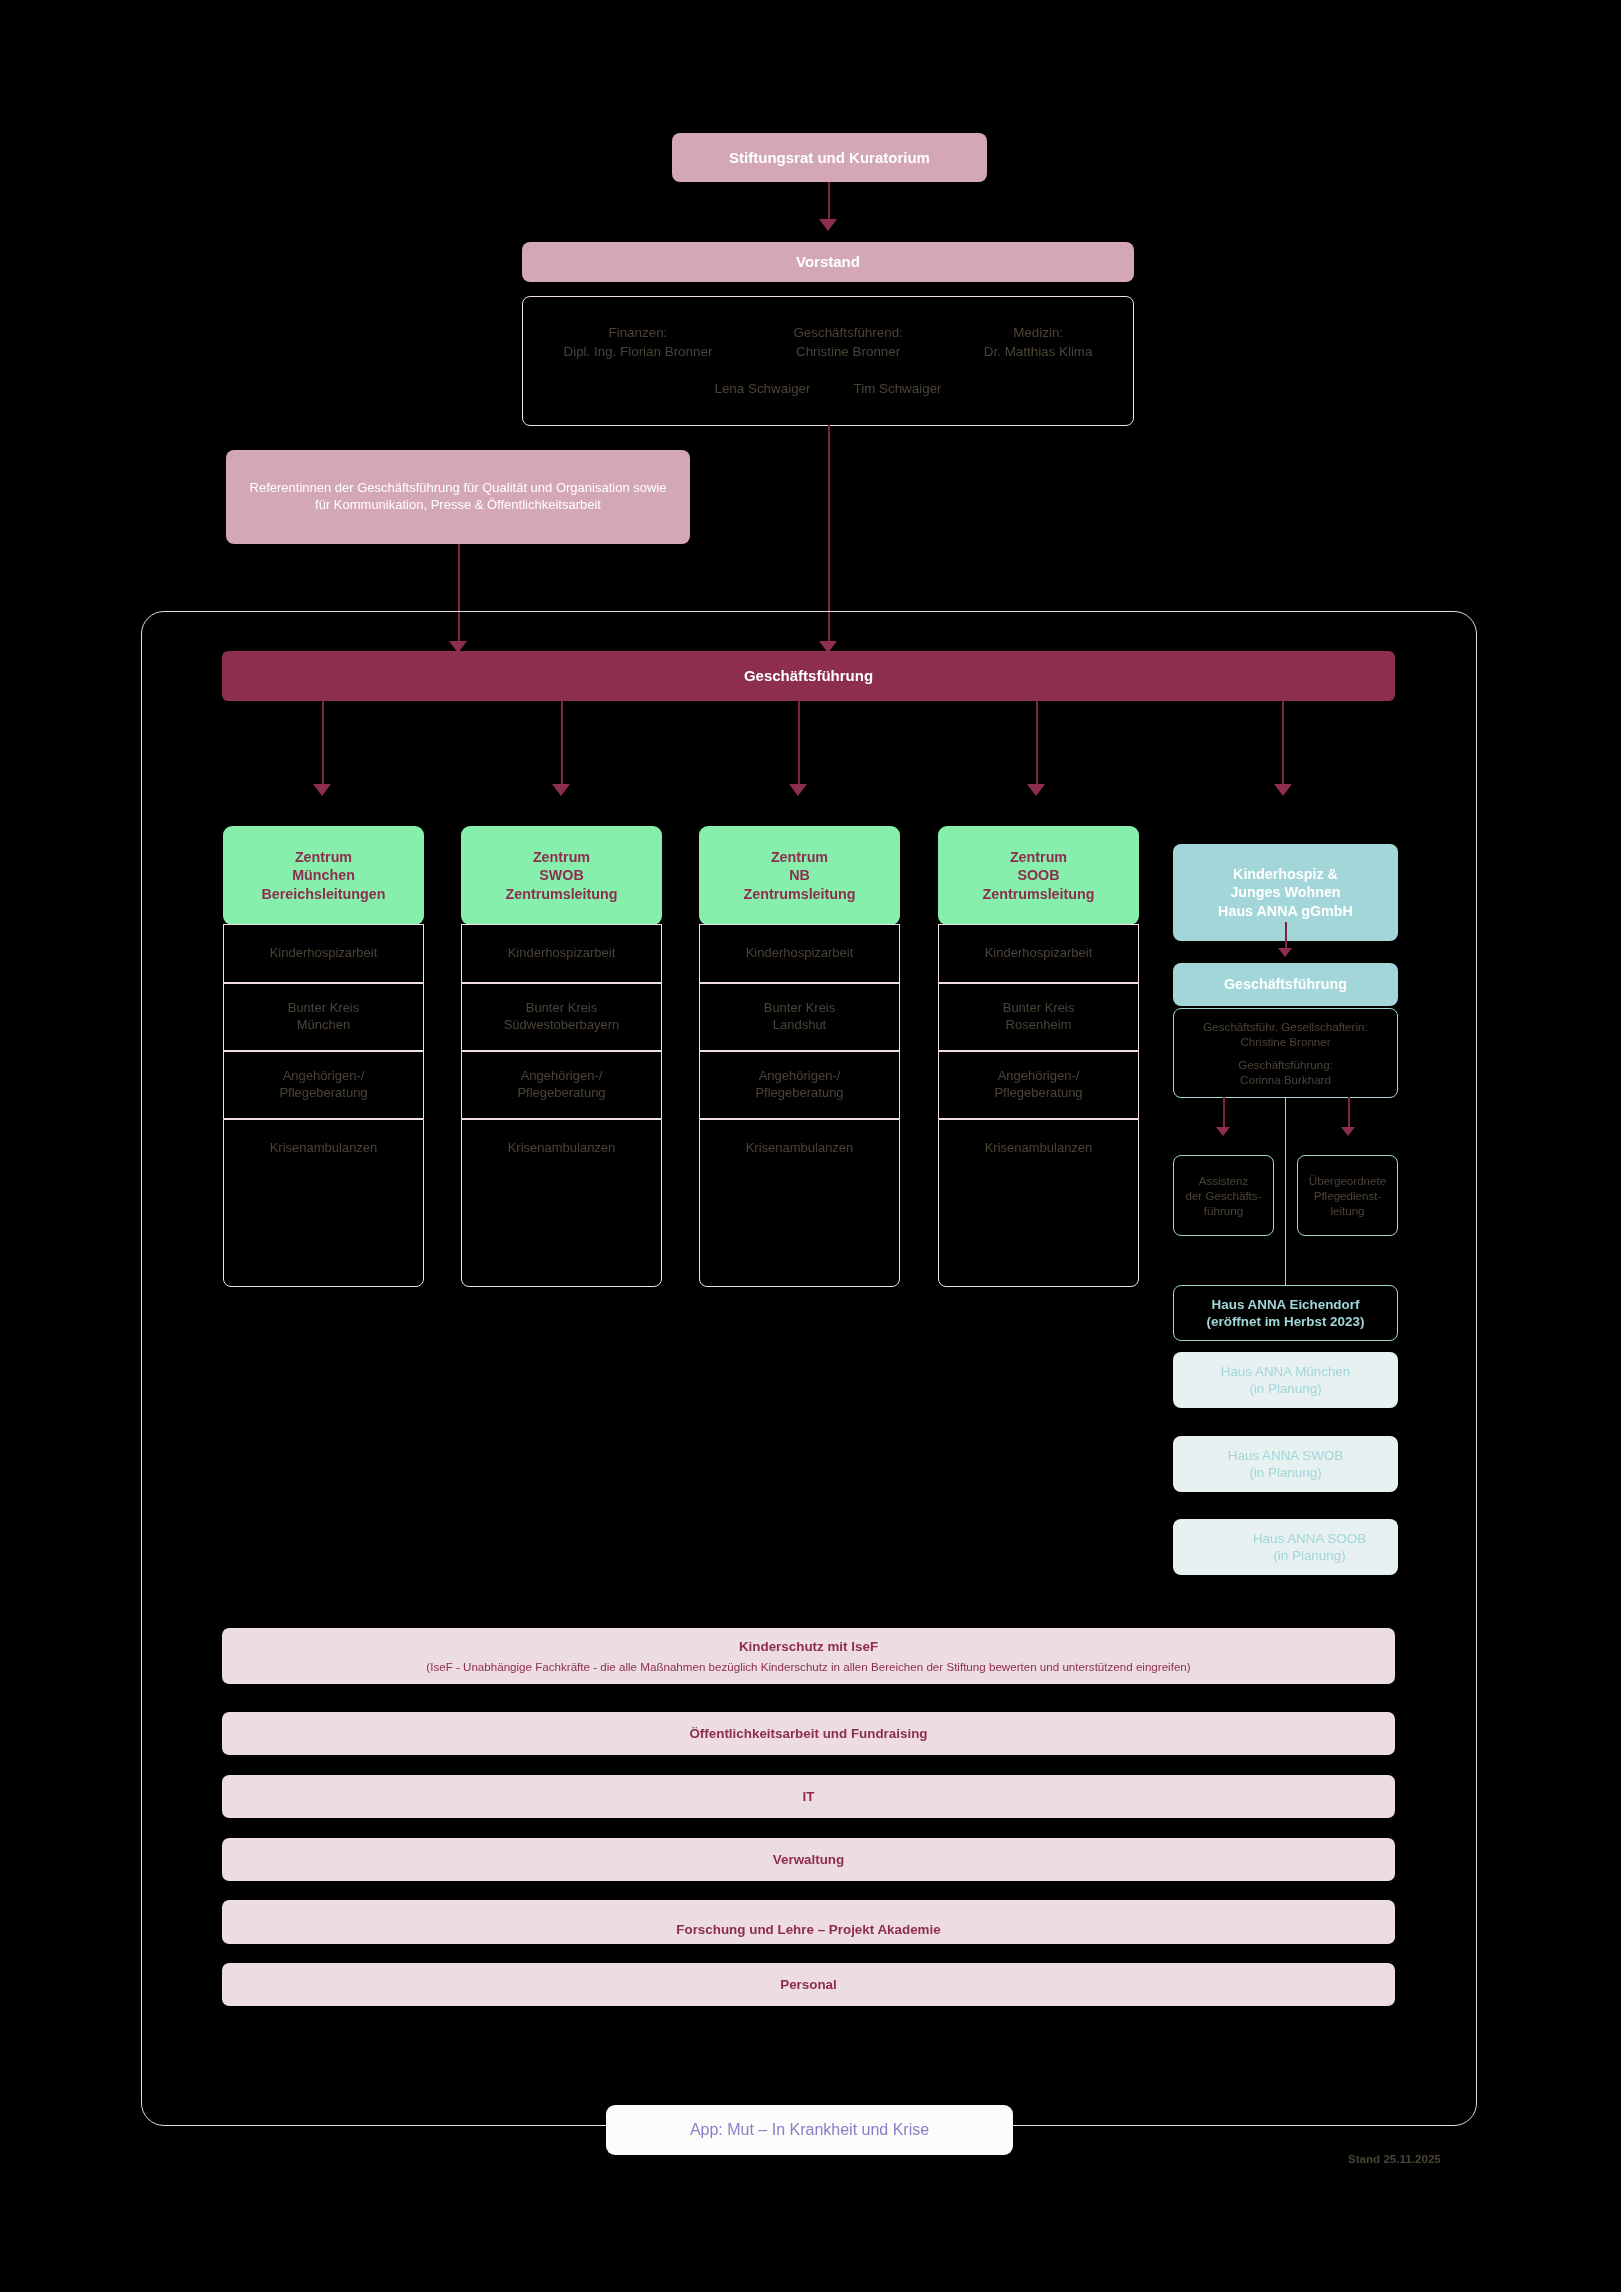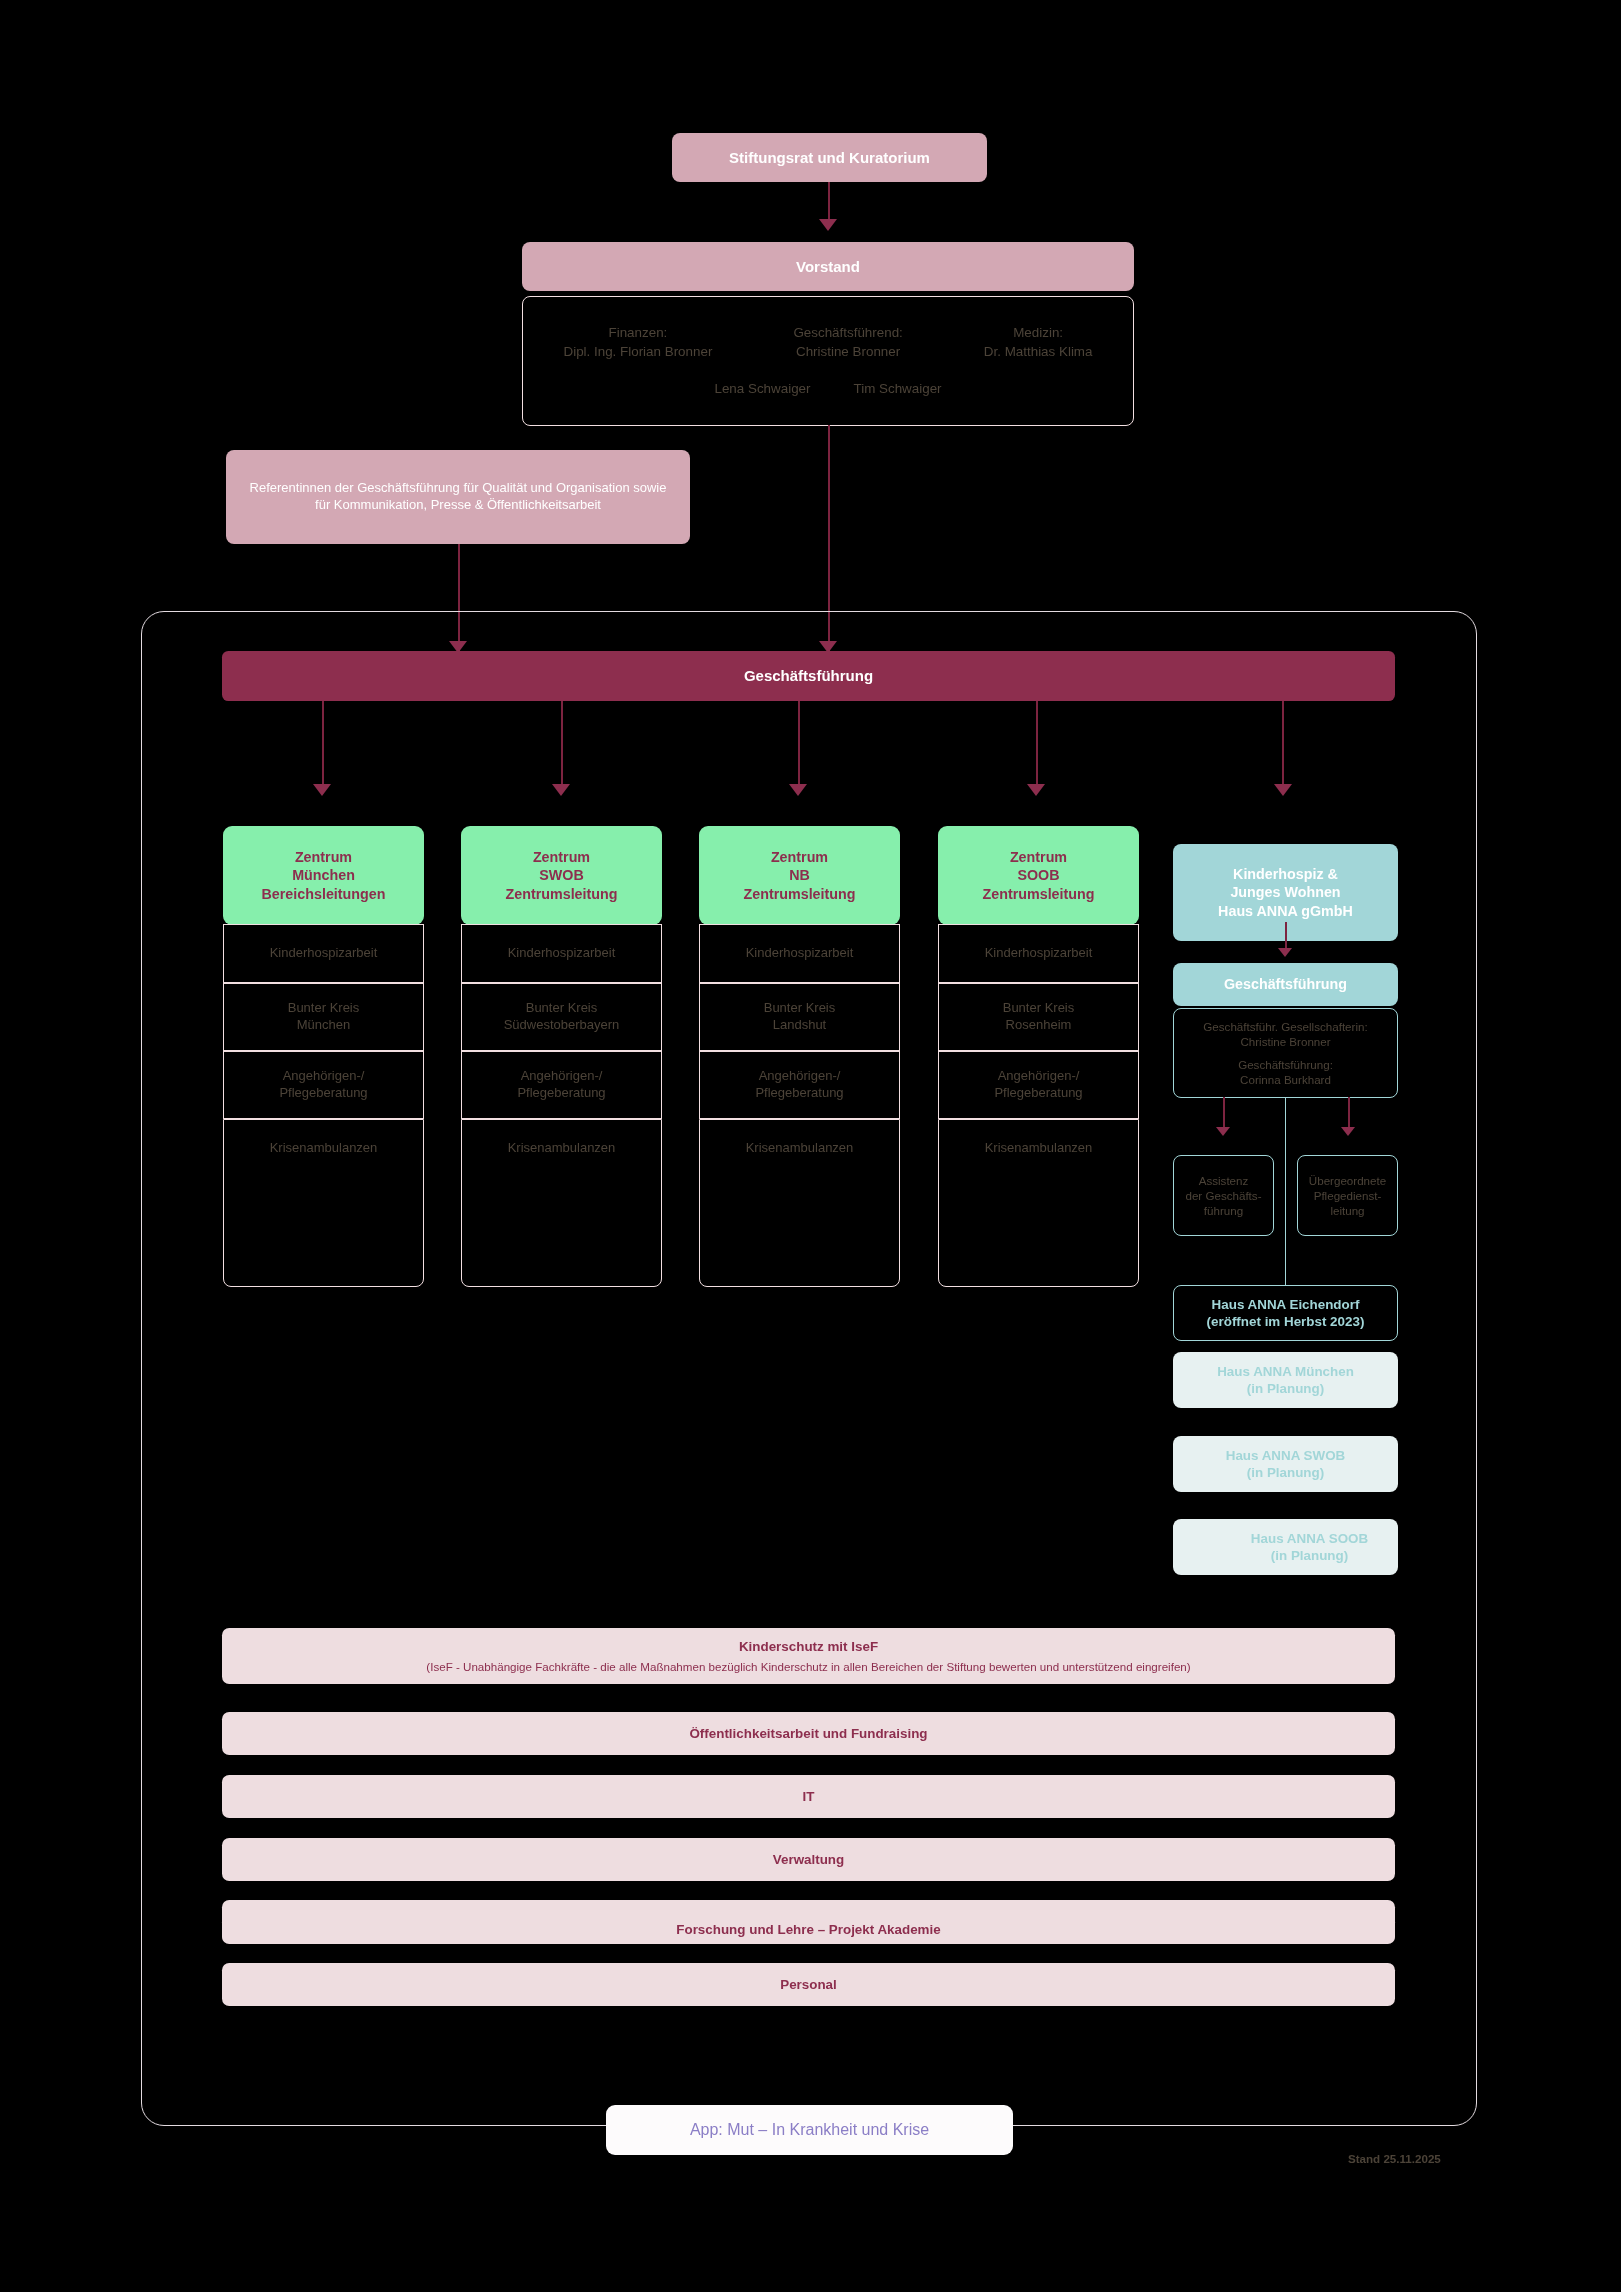--- a/index.html
+++ b/index.html
@@ -24,21 +24,21 @@
     justify-content: center;
     text-align: center;
     line-height: 1.30;
   }
   
   .v-mauve   { background: #d3a8b4; color: #ffffff; border-radius: 8px; }
   .v-maroon  { background: #8d2e4e; color: #ffffff; border-radius: 6.3px; }
   .v-pale    { background: #86efac; color: #8d2e4e; border-radius: 9px; }
   .v-bar     { background: #eedde0; color: #8d2e4e; border-radius: 7.2px; }
   .v-teal    { background: #a2d6d8; color: #ffffff; border-radius: 8px; }
-  .v-tealpale{ background: #e7f1f1; color: #a2d6d8; border-radius: 8px; font-weight: bold; }
+  .v-tealpale{ background: #e7f1f1; color: #a2d6d8; border-radius: 8px; }
   .v-outline-pink { background: transparent; color: #4c4338; border: 0.9px solid #f2dfe1; }
   .v-outline-teal { background: transparent; color: #4c4338; border: 0.9px solid #a2d6d8; border-radius: 8px; }
   .v-outline-teal-b { background: transparent; color: #a2d6d8; border: 0.9px solid #a2d6d8; border-radius: 8px; }
   .v-white   { background: #fdfbfc; color: #8b7ec6; border-radius: 9px; }
 
   .bold { font-weight: bold; }
 
   
   .vline { position: absolute; background: #7d2440; width: 1.8px; }
   .arrow {
@@ -78,21 +78,21 @@
 
 <div id="stage">
 
   <div class="box v-mauve bold" style="left:672px; top:133px; width:315px; height:49px; font-size:15px;">
     <span>Stiftungsrat und Kuratorium</span>
   </div>
 
   <div class="vline" style="left:828px; top:182px; height:40px;"></div>
   <div class="arrow" style="left:819px; top:219px;"></div>
 
-  <div class="box v-mauve bold" style="left:522px; top:242px; width:612px; height:49px; font-size:15px;">
+  <div class="box v-mauve bold" style="left:522px; top:242px; width:612px; height:40px; font-size:15px;">
     <span>Vorstand</span>
   </div>
 
   <div class="box v-outline-pink" style="left:522px; top:296px; width:612px; height:130px; border-radius:8px; font-size:13.4px; justify-content:center; gap:12.5px;">
     <div style="display:flex; width:100%; justify-content:space-around; align-items:flex-start;">
       <div>
         <div>Finanzen:</div>
         <div class="line2">Dipl. Ing. Florian Bronner</div>
       </div>
       <div>

